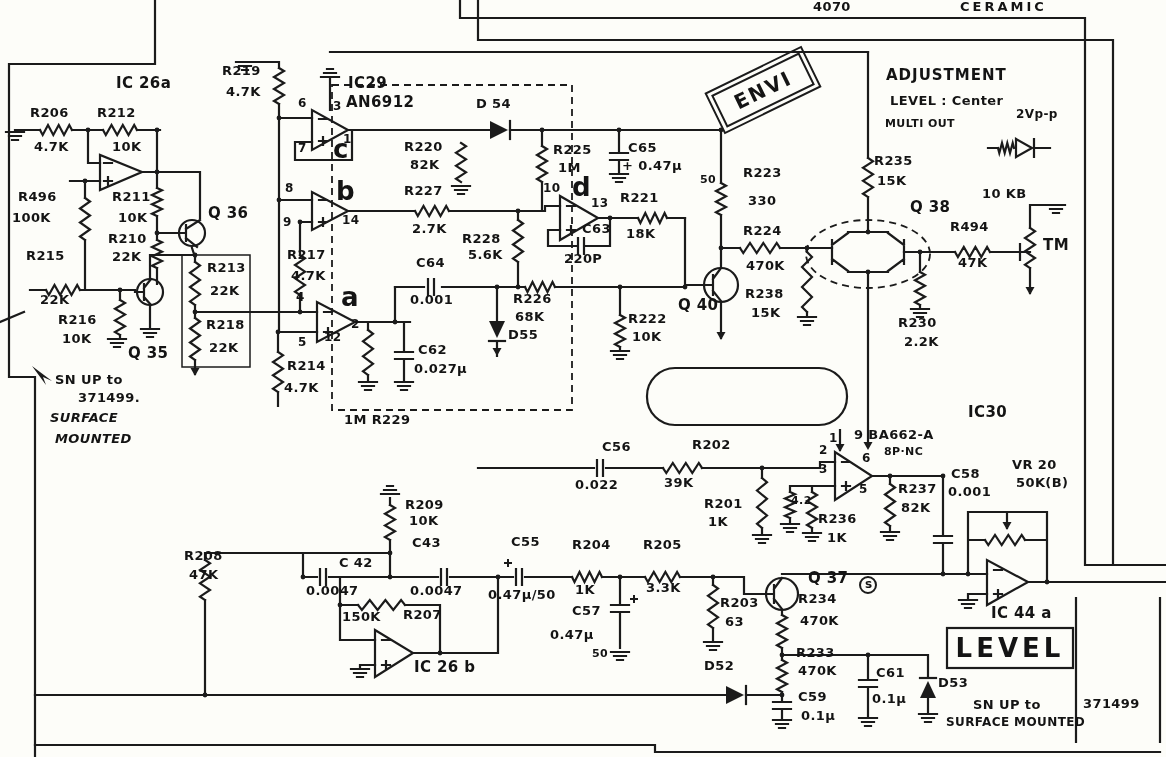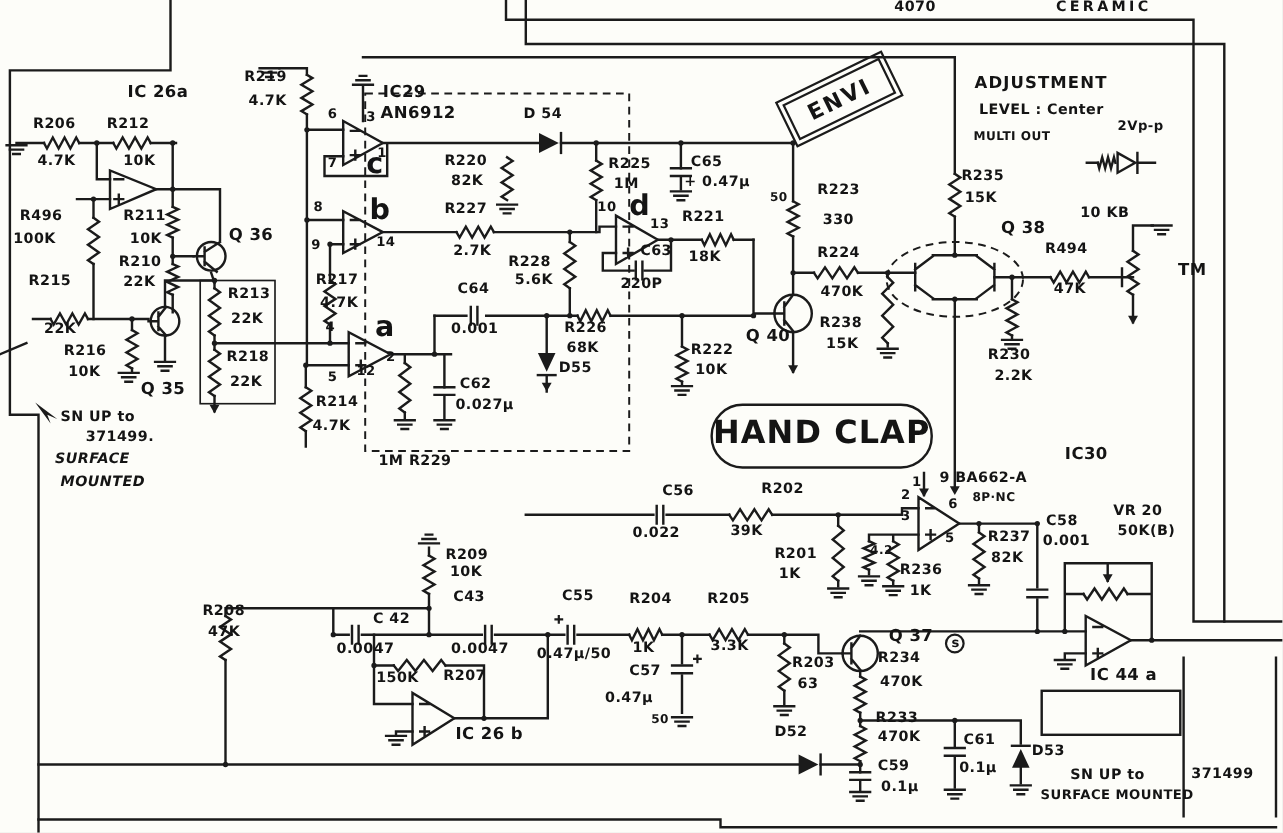--- a/index.html
+++ b/index.html
@@ -546,21 +546,21 @@
 <span class="L" style="left:743px;top:224px">R224</span>
 <span class="L" style="left:746px;top:259px">470K</span>
 <span class="L" style="left:745px;top:287px">R238</span>
 <span class="L" style="left:751px;top:306px">15K</span>
 <span class="L" style="left:874px;top:154px">R235</span>
 <span class="L" style="left:877px;top:174px">15K</span>
 <span class="L md" style="left:910px;top:200px">Q 38</span>
 <span class="L" style="left:982px;top:187px">10 KB</span>
 <span class="L" style="left:950px;top:220px">R494</span>
 <span class="L" style="left:958px;top:256px">47K</span>
-<span class="L md" style="left:1071px;top:238px">TM</span>
+<span class="L md" style="left:1043px;top:238px">TM</span>
 <span class="L" style="left:898px;top:316px">R230</span>
 <span class="L" style="left:904px;top:335px">2.2K</span>
 
 <span class="L md" style="left:968px;top:405px">IC30</span>
 <span class="L" style="left:854px;top:428px">9 BA662-A</span>
 <span class="L xs" style="left:884px;top:446px">8P·NC</span>
 <span class="L s12" style="left:819px;top:444px">2</span>
 <span class="L s12" style="left:819px;top:463px">3</span>
 <span class="L s12" style="left:862px;top:452px">6</span>
 <span class="L s12" style="left:859px;top:483px">5</span>
@@ -613,15 +613,15 @@
 <span class="L" style="left:798px;top:690px">C59</span>
 <span class="L" style="left:801px;top:709px">0.1µ</span>
 <span class="L" style="left:876px;top:666px">C61</span>
 <span class="L" style="left:872px;top:692px">0.1µ</span>
 <span class="L" style="left:938px;top:676px">D53</span>
 <span class="L md" style="left:991px;top:606px">IC 44 a</span>
 <span class="L" style="left:973px;top:698px">SN UP to</span>
 <span class="L" style="left:1083px;top:697px">371499</span>
 <span class="L s12" style="left:946px;top:716px;">SURFACE MOUNTED</span>
 
-<div class="hc">HAND CLAP</div>
+<div class="lv">LEVEL</div>
 <div class="envi">ENVI</div>
 </div>
 
 </body></html>

